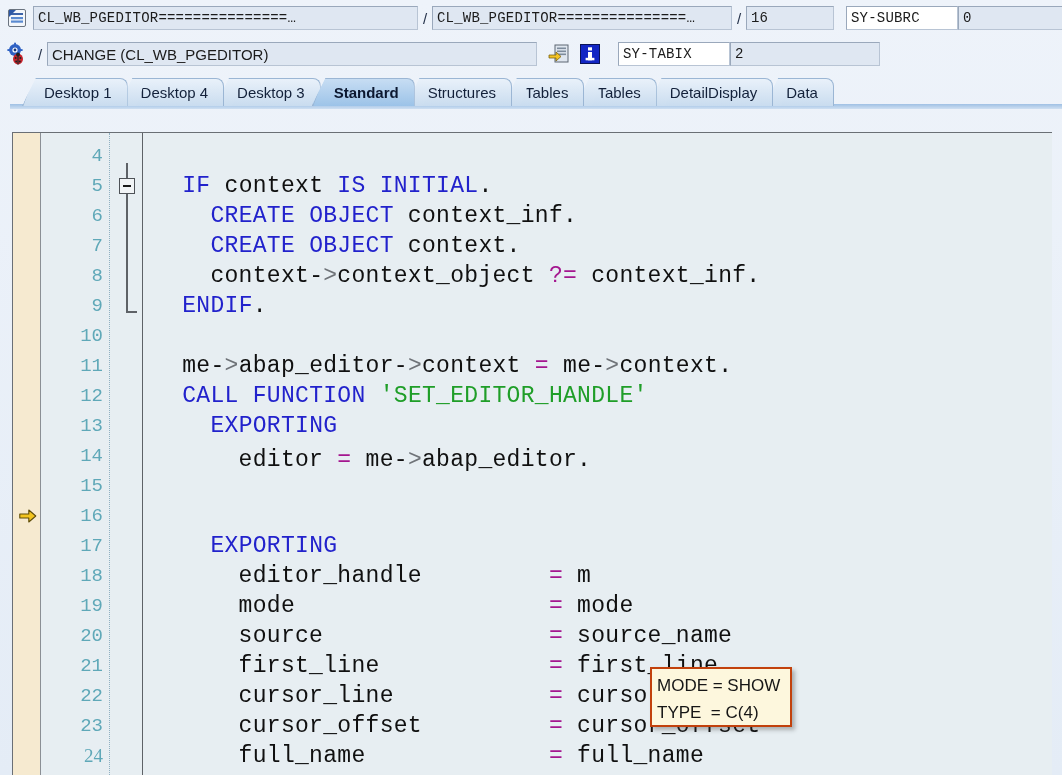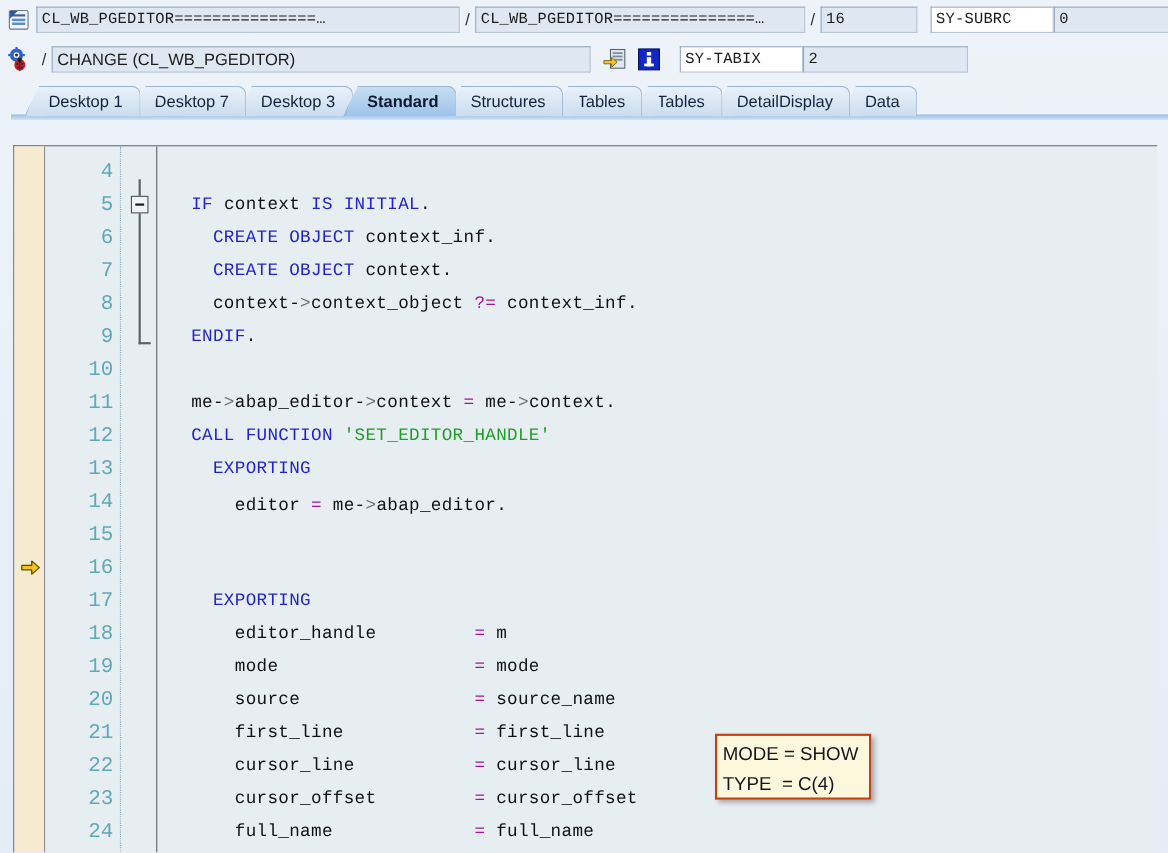--- a/index.html
+++ b/index.html
@@ -129,21 +129,21 @@
   .row.cur { background: #d3e2ef; }
   .lnum {
     position: absolute; right: 6px; top: 0; height: 30px;
     line-height: 30px;
     font-family: "Liberation Mono", monospace;
     font-size: 19px; color: #5fa8b8;
   }
   .ctext {
     position: absolute; left: 10px; top: 0; height: 30px; line-height: 30px;
     font-family: "Liberation Mono", monospace;
-    font-size: 16px;
+    font-size: 23px;
     color: #101010;
     white-space: pre;
     letter-spacing: .3px;
   }
   .kw  { color: #2222cc; }
   .str { color: #1f9e28; }
   .op  { color: #a4168f; }
   .arw { color: #6f7378; }
 
   
@@ -257,21 +257,21 @@
     <div style="width:12px;flex:0 0 auto"></div>
     <div class="fld mono white" style="width:112px">SY-TABIX</div>
     <div class="fld mono" style="width:150px">2</div>
   </div>
 
   <div id="tabstrip">
       <div class="tab first" style="z-index: 10;">
         <span>Desktop 1</span>
       </div>
       <div class="tab" style="z-index: 9;">
-        <span>Desktop 7</span>
+        <span>Desktop 4</span>
       </div>
       <div class="tab" style="z-index: 8;">
         <span>Desktop 3</span>
       </div>
       <div class="tab active" style="z-index: 20;">
         <span>Standard</span>
       </div>
       <div class="tab" style="z-index: 6;">
         <span>Structures</span>
       </div>
@@ -312,21 +312,21 @@
         <div class="lnum" style="top: 308px;">14</div>
         <div class="lnum" style="top: 338px;">15</div>
         <div class="lnum" style="top: 368px;">16</div>
         <div class="lnum" style="top: 398px;">17</div>
         <div class="lnum" style="top: 428px;">18</div>
         <div class="lnum" style="top: 458px;">19</div>
         <div class="lnum" style="top: 488px;">20</div>
         <div class="lnum" style="top: 518px;">21</div>
         <div class="lnum" style="top: 548px;">22</div>
         <div class="lnum" style="top: 578px;">23</div>
-        <div class="lnum" style="top: 608px;">24</div>
+        <div class="lnum" style="top: 608px; font-family: Liberation Serif, serif;">24</div>
       </div>
     <div id="gutter-fold">
       <div id="foldline" style="top: 30px; height: 150px;"></div>
       <div id="foldbox" style="top: 45px;">
           <i></i>
         </div>
       <div id="foldtick" style="top: 178px;"></div>
     </div>
     <div id="codearea">
         <div class="row" style="top: 8px;">

